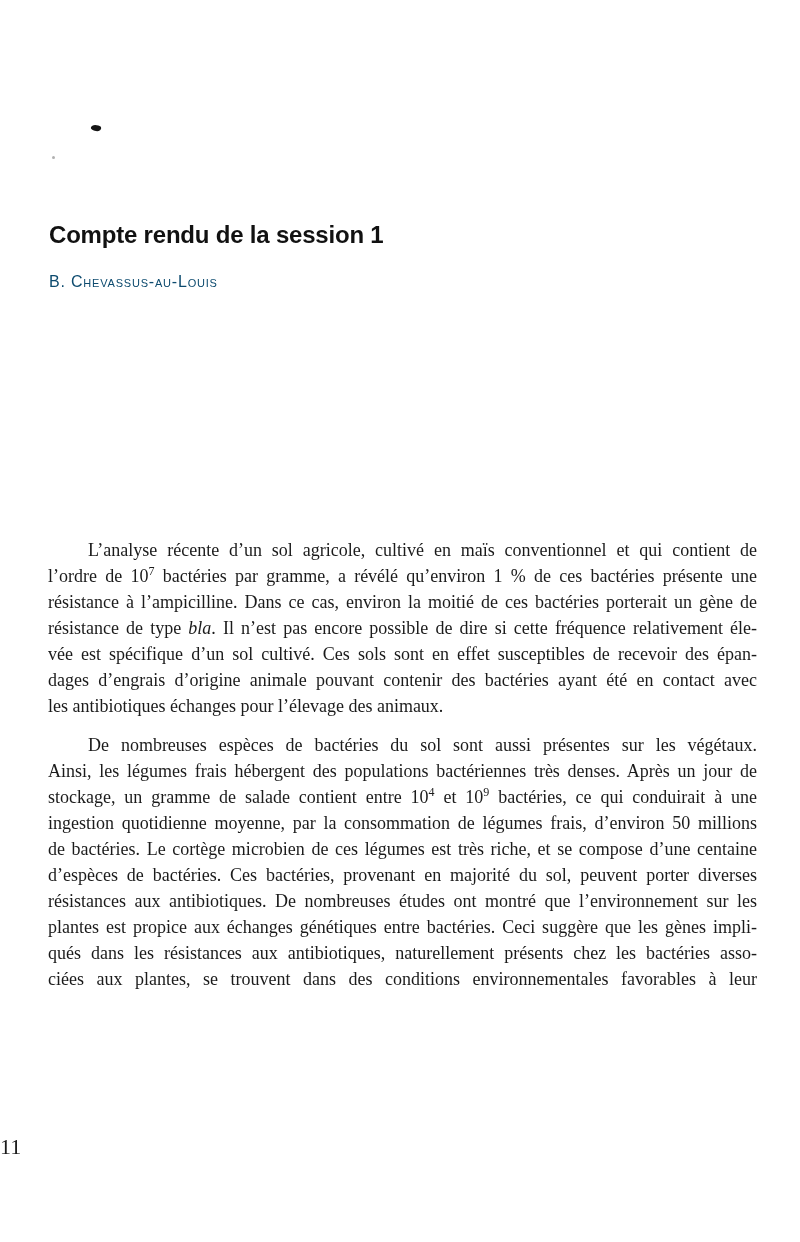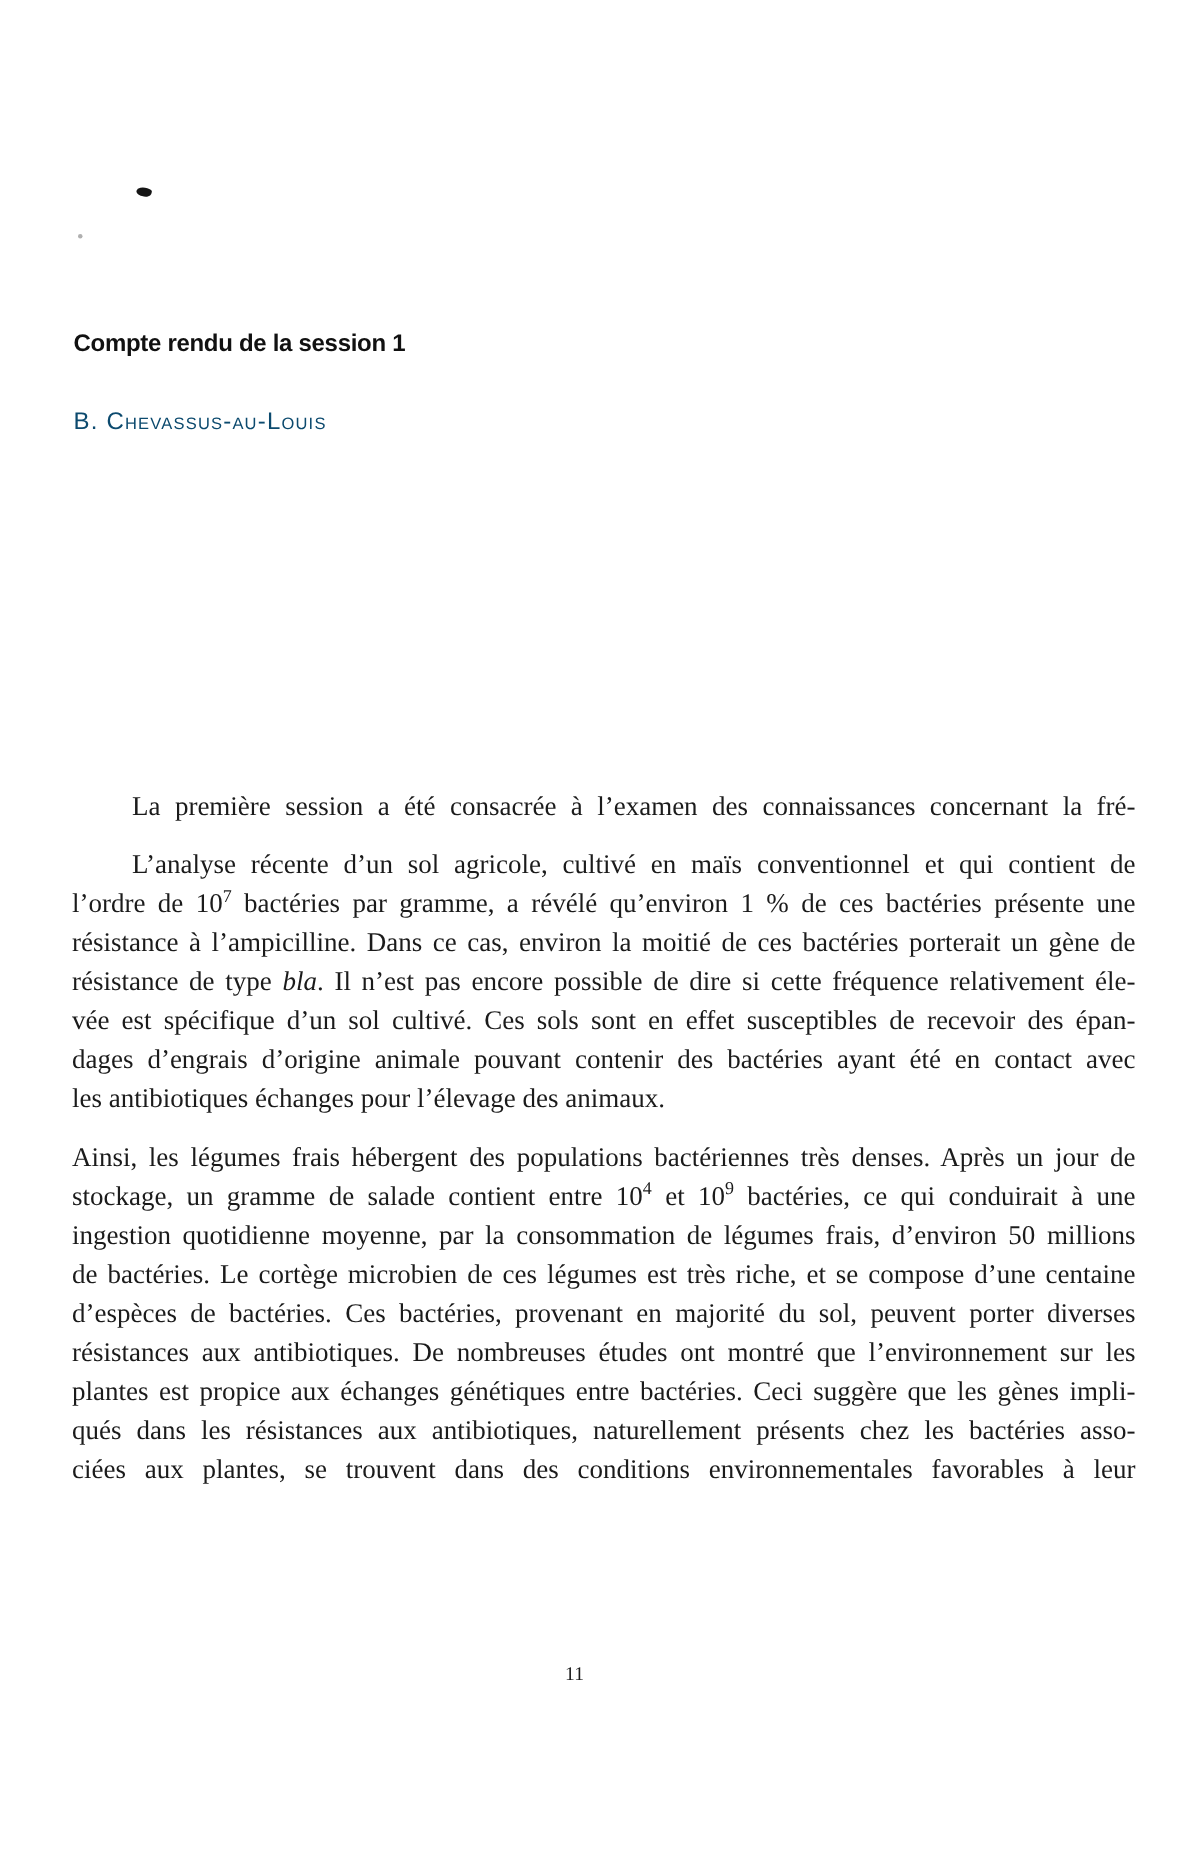--- a/index.html
+++ b/index.html
@@ -37,21 +37,21 @@
     border-radius: 50%;
     opacity: 0.7;
   }
   .title {
     position: absolute;
     left: 49px;
     top: 221px;
     margin: 0;
     font-family: "Liberation Sans", sans-serif;
     font-weight: bold;
-    font-size: 16px;
+    font-size: 24px;
     letter-spacing: -0.2px;
     color: #111111;
     white-space: nowrap;
   }
   .author {
     position: absolute;
     left: 49px;
     top: 273px;
     font-family: "Liberation Sans", sans-serif;
     font-size: 16px;
@@ -77,53 +77,53 @@
   .line.first { padding-left: 40px; }
   .line.last  { text-align-last: left; }
   .sup {
     font-size: 12px;
     position: relative;
     top: -7px;
   }
   .italic { font-style: italic; }
   .page-number {
     position: absolute;
-    top: 1108px;
+    top: 1134px;
     left: 0;
     width: 766px;
-    text-align: center;
-    font-size: 13px;
+    text-align: left;
+    font-size: 22px;
     color: #1b1b1b;
   }
 </style>
 </head>
 <body>
 
 <div class="page">
   <div class="speck1"></div>
   <div class="speck2"></div>
 
   <h1 class="title">Compte rendu de la session 1</h1>
 
   <div class="author">B. Chevassus-au-Louis</div>
 
   <main class="body-text">
       <div class="para">
-        <div class="line first"><span>La première session a été consacrée à l’examen des connaissances concernant la fré-</span></div>
       </div>
       <div class="para">
         <div class="line first"><span>L’analyse récente d’un sol agricole, cultivé en maïs conventionnel et qui contient de</span></div>
         <div class="line"><span>l’ordre de 10</span><span class="sup">7</span><span> bactéries par gramme, a révélé qu’environ 1 % de ces bactéries présente une</span></div>
         <div class="line"><span>résistance à l’ampicilline. Dans ce cas, environ la moitié de ces bactéries porterait un gène de</span></div>
         <div class="line"><span>résistance de type </span><span class="italic">bla</span><span>. Il n’est pas encore possible de dire si cette fréquence relativement éle-</span></div>
         <div class="line"><span>vée est spécifique d’un sol cultivé. Ces sols sont en effet susceptibles de recevoir des épan-</span></div>
         <div class="line"><span>dages d’engrais d’origine animale pouvant contenir des bactéries ayant été en contact avec</span></div>
         <div class="line last"><span>les antibiotiques échanges pour l’élevage des animaux.</span></div>
       </div>
       <div class="para">
+        <div class="line first"><span>De nombreuses espèces de bactéries du sol sont aussi présentes sur les végétaux.</span></div>
         <div class="line"><span>Ainsi, les légumes frais hébergent des populations bactériennes très denses. Après un jour de</span></div>
         <div class="line"><span>stockage, un gramme de salade contient entre 10</span><span class="sup">4</span><span> et 10</span><span class="sup">9</span><span> bactéries, ce qui conduirait à une</span></div>
         <div class="line"><span>ingestion quotidienne moyenne, par la consommation de légumes frais, d’environ 50 millions</span></div>
         <div class="line"><span>de bactéries. Le cortège microbien de ces légumes est très riche, et se compose d’une centaine</span></div>
         <div class="line"><span>d’espèces de bactéries. Ces bactéries, provenant en majorité du sol, peuvent porter diverses</span></div>
         <div class="line"><span>résistances aux antibiotiques. De nombreuses études ont montré que l’environnement sur les</span></div>
         <div class="line"><span>plantes est propice aux échanges génétiques entre bactéries. Ceci suggère que les gènes impli-</span></div>
         <div class="line"><span>qués dans les résistances aux antibiotiques, naturellement présents chez les bactéries asso-</span></div>
         <div class="line"><span>ciées aux plantes, se trouvent dans des conditions environnementales favorables à leur</span></div>
       </div>

